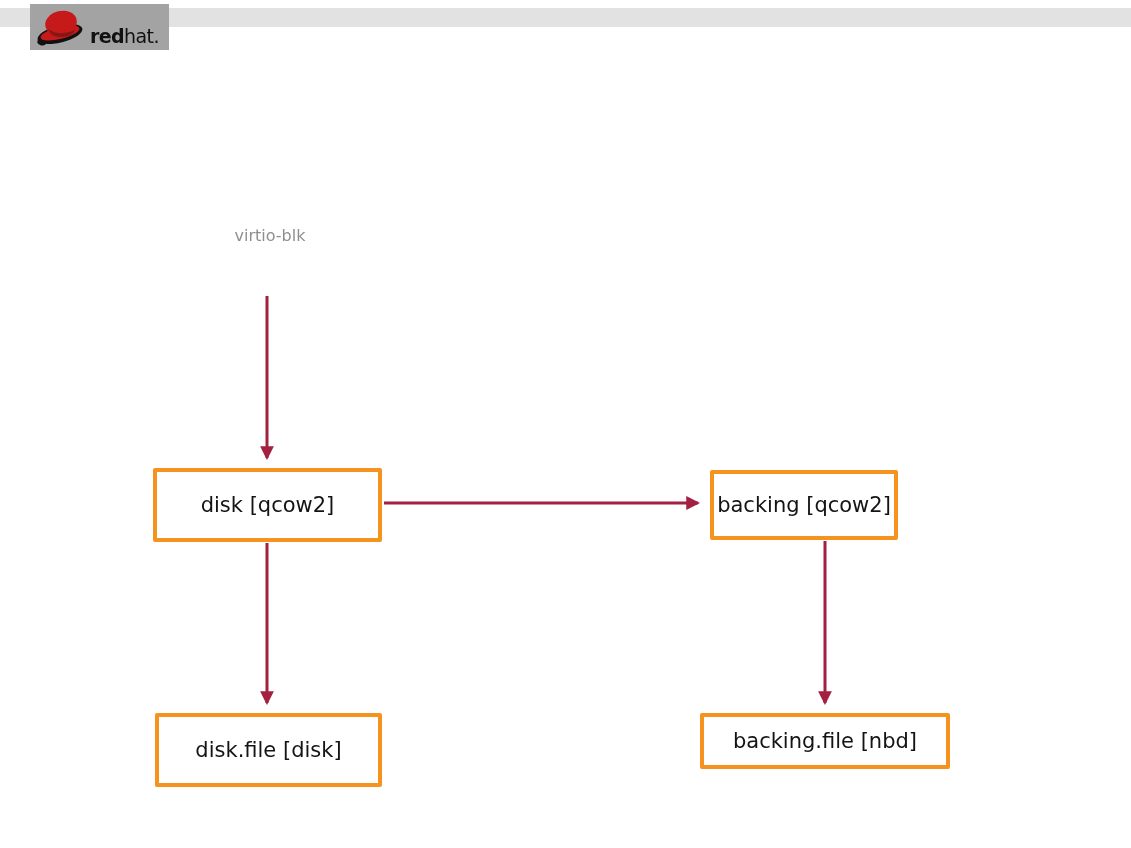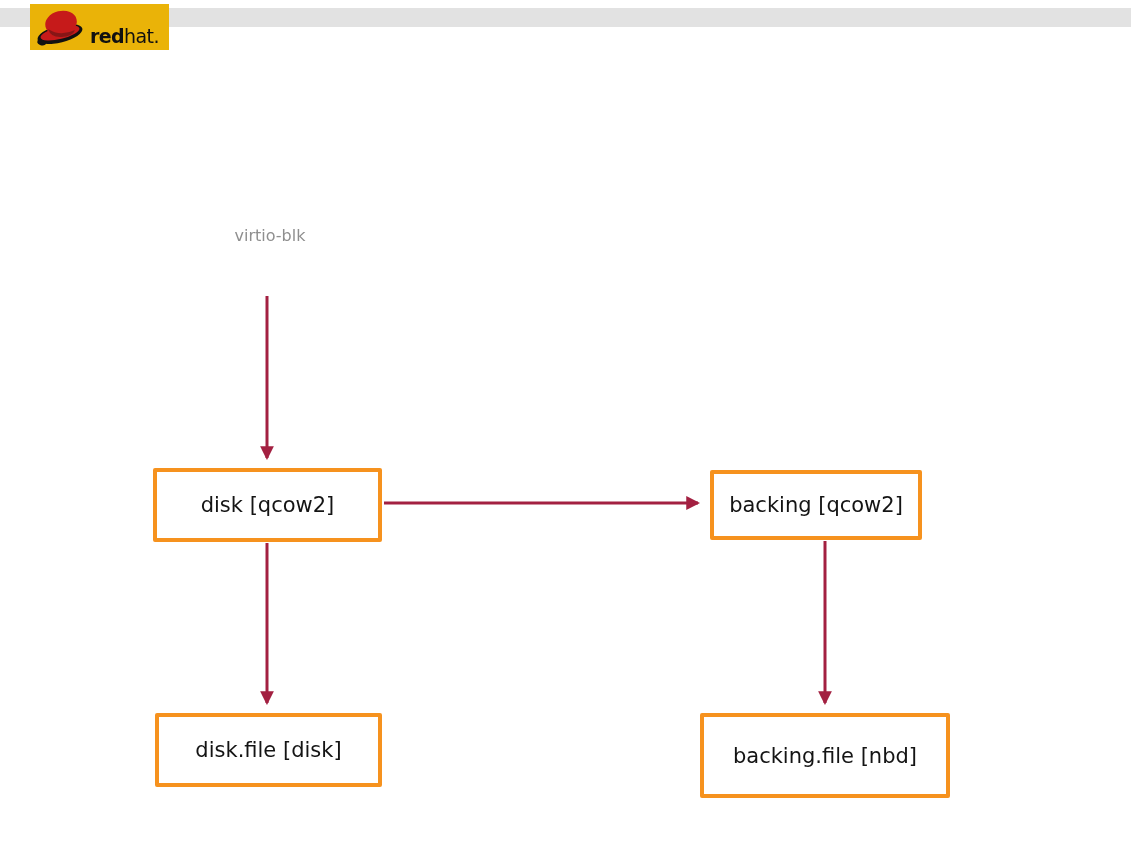--- a/index.html
+++ b/index.html
@@ -19,21 +19,21 @@
     width: 100%; height: 19px;
     background: var(--top-band, #e2e2e2);
   }
 
   
   .logo {
     position: absolute;
     left: 30px; top: 4px;
     display: flex;
     align-items: flex-end;
-    background: #eab308;
+    background: #a3a3a3;
     padding: 3px 10px 3px 4px;
   }
   .logo svg { display: block; }
   .logo-text {
     font-size: 19px;
     line-height: 19px;
     color: #111111;
     letter-spacing: -0.6px;
     margin-left: 4px;
     margin-bottom: 1px;
@@ -87,23 +87,23 @@
     border: 4px solid var(--node-border, #f6921e);
     border-radius: 2px;
     display: flex;
     align-items: center;
     justify-content: center;
     font-size: 21px;
     color: #141414;
     white-space: nowrap;
   }
   .node-disk         { left: 153px; top: 468px; width: 229px; height: 74px; }
-  .node-backing      { left: 710px; top: 470px; width: 212px; height: 70px; }
+  .node-backing      { left: 710px; top: 470px; width: 188px; height: 70px; }
   .node-disk-file    { left: 155px; top: 713px; width: 227px; height: 74px; }
-  .node-backing-file { left: 700px; top: 713px; width: 250px; height: 85px; }
+  .node-backing-file { left: 700px; top: 713px; width: 250px; height: 56px; }
 </style>
 </head>
 <body>
 
 <div class="slide">
 
   <div class="top-band"></div>
 
   <div class="logo">
     <svg width="52" height="40" viewBox="0 0 52 40" aria-hidden="true">

